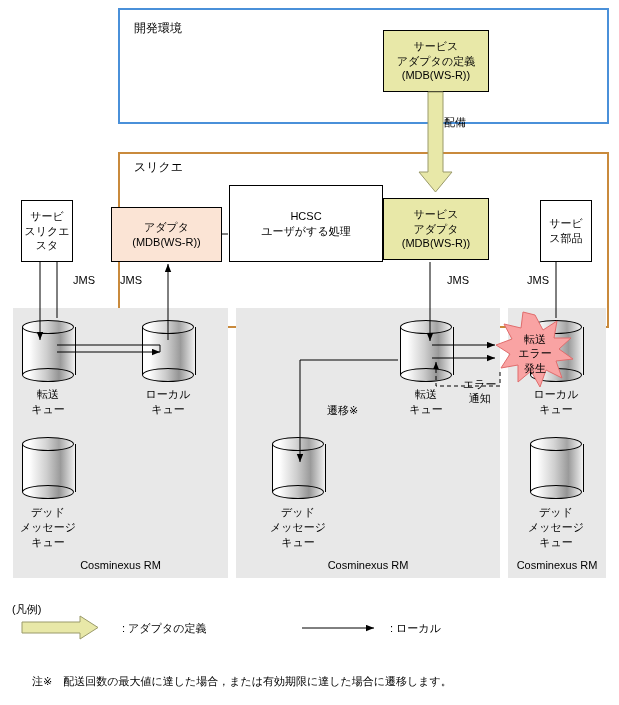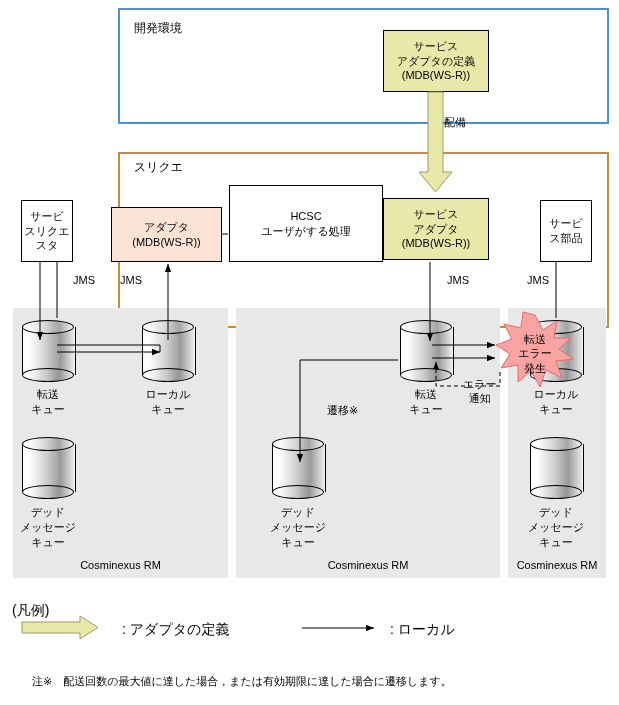--- a/index.html
+++ b/index.html
@@ -55,21 +55,21 @@
   }
   .cyl .bot{
     position:absolute;left:0;width:100%;height:14px;
     border:1px solid #000;border-radius:50%;
     background:linear-gradient(to right,#ffffff 0%,#ffffff 12%,#cccccc 45%,#949494 72%,#d4d4d4 92%,#f0f0f0 100%);
     box-sizing:border-box;
   }
   .caption{position:absolute;text-align:center;font-size:11px;line-height:1.35;}
   .lbl{position:absolute;font-size:11px;line-height:1.3;}
   svg.overlay{position:absolute;left:0;top:0;width:619px;height:705px;pointer-events:none;}
-  .legend-text{position:absolute;font-size:14px;}
+  .legend-text{position:absolute;font-size:11px;}
   .note{position:absolute;font-size:11px;}
   .star-text{
     position:absolute;text-align:center;font-size:11px;line-height:1.3;color:#000;
     font-weight:normal;
   }
 </style>
 </head>
 <body>
 
 <div class="abs frame-dev" style="left:118px;top:8px;width:487px;height:112px;"></div>

